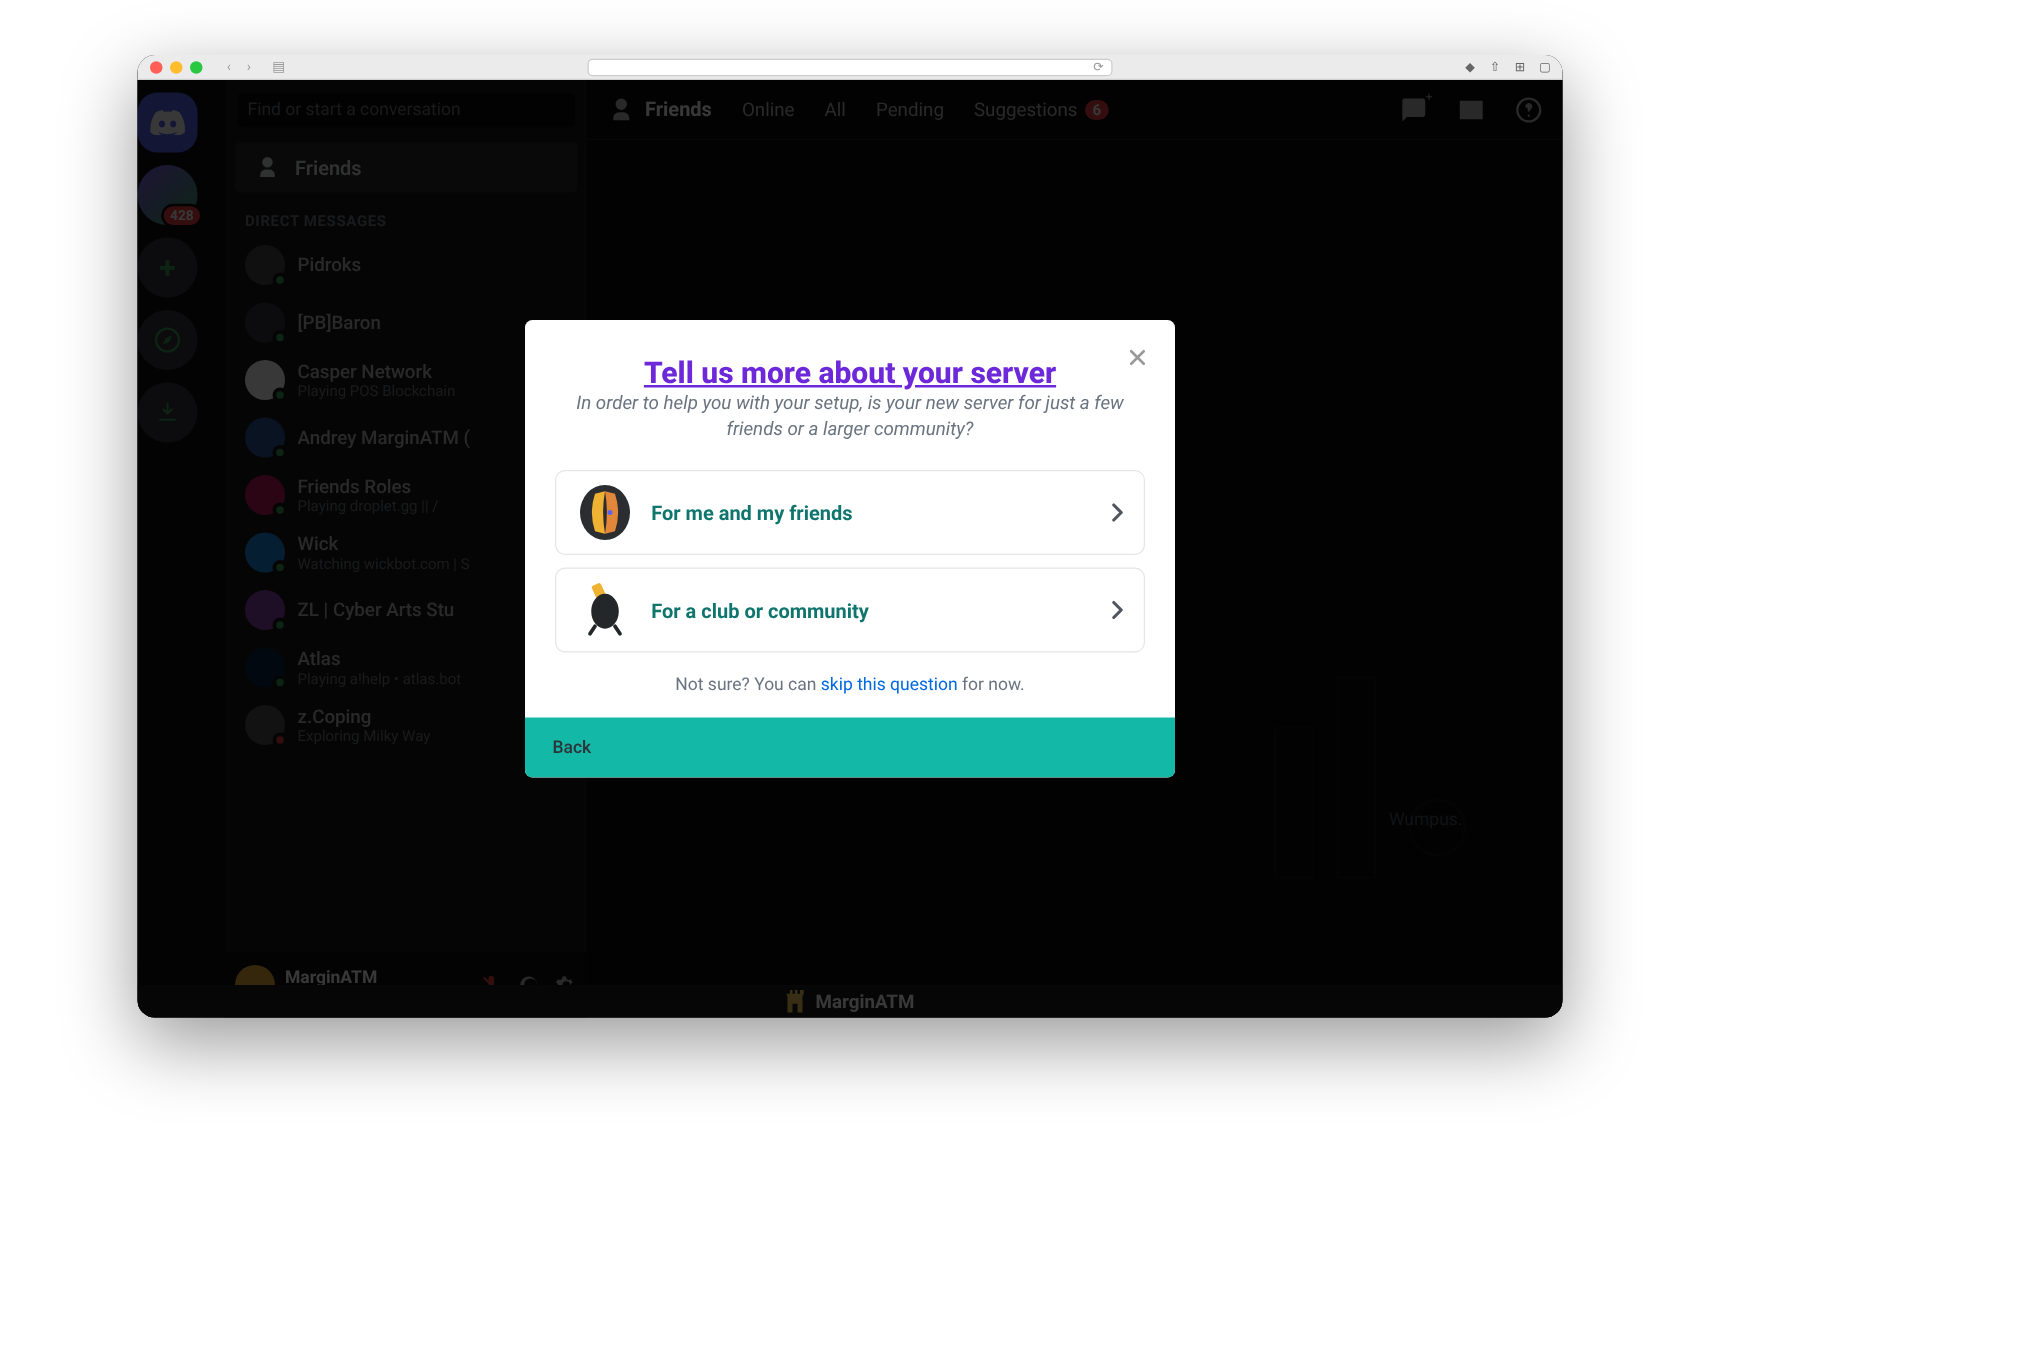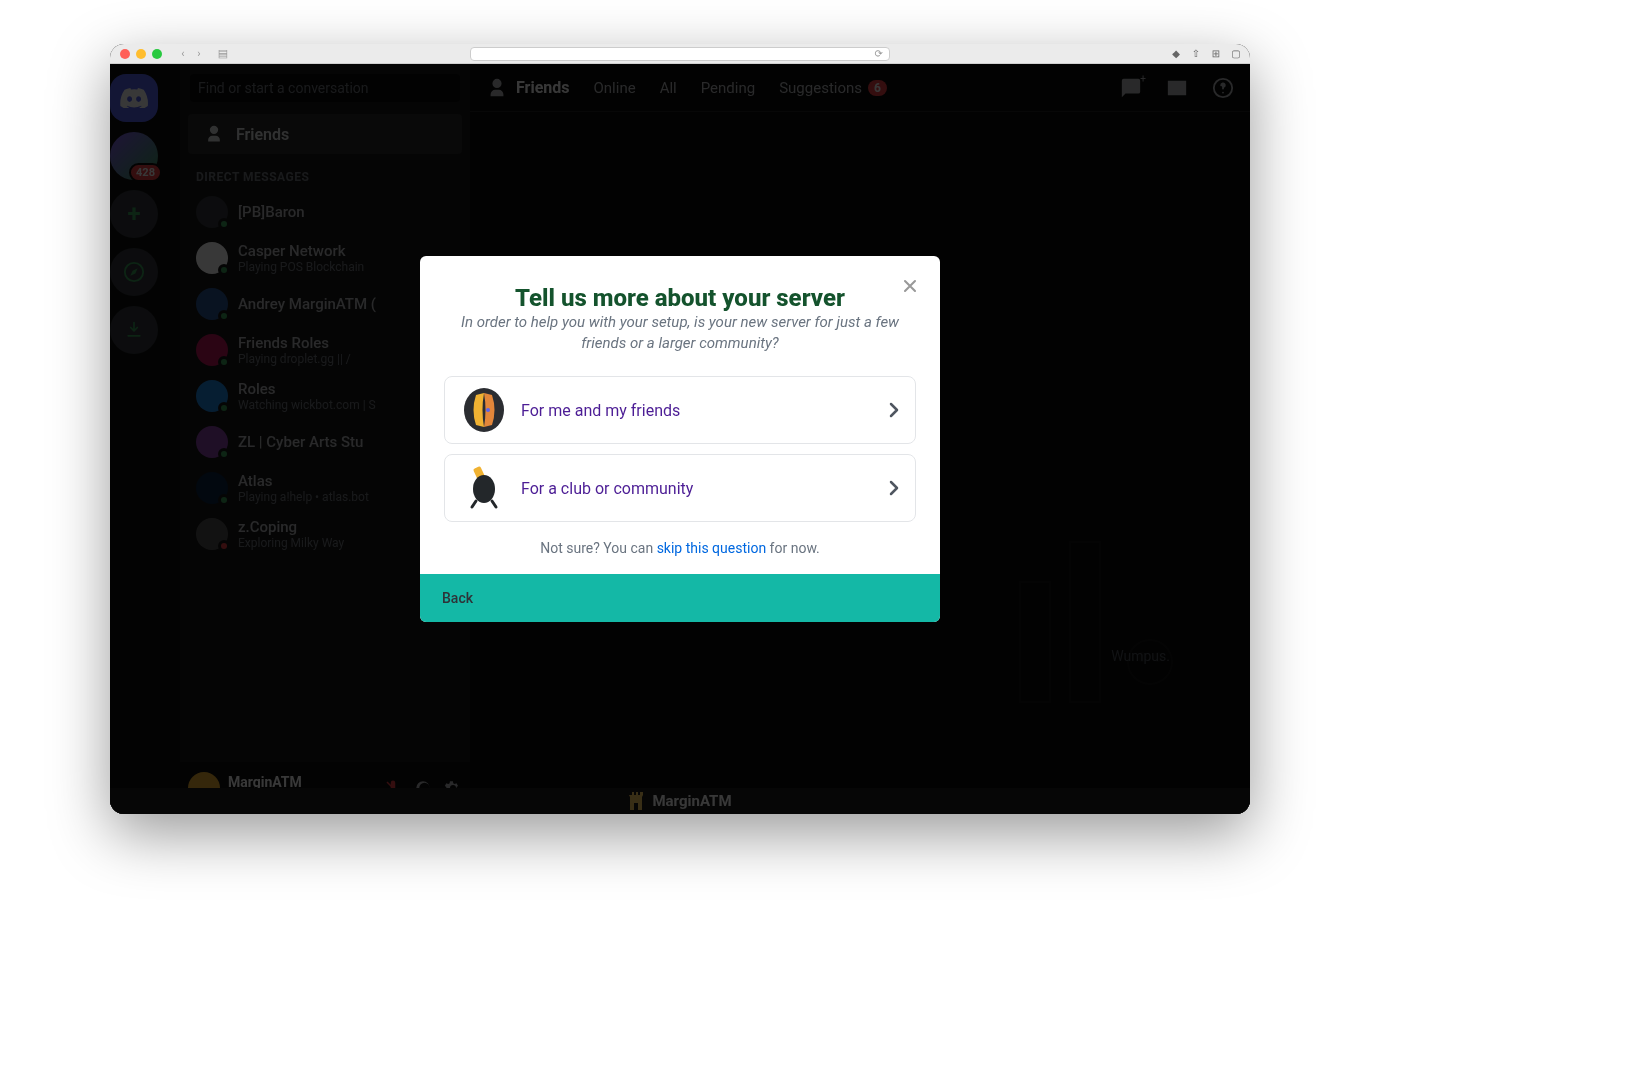--- a/index.html
+++ b/index.html
@@ -63,26 +63,26 @@
 .tb-icon { color:#b9bbbe; width:22px; height:22px; position:relative;}
 .tb-plus { position:absolute; top:-4px; right:-4px; font-size:10px;}
 
 .empty-area { flex:1; position:relative;}
 .wumpus-text { position:absolute; right:80px; bottom:150px; color:#4f545c; font-size:14px;}
 
 .modal-overlay { position:absolute; inset:0; z-index:100; display:flex; align-items:center; justify-content:center; }
 .modal { width: 520px; background:#fff; border-radius:6px; position:relative; overflow:hidden; }
 .modal-close { position:absolute; top:18px; right:18px; width:24px; height:24px; color:#999; cursor:pointer; font-size:22px; display:flex; align-items:center; justify-content:center;}
 .modal-body { padding: 28px 24px 18px; text-align:center;}
-.modal-title { font-size:24px; font-weight:800; color:#14532d; }
+.modal-title { font-size:24px; font-weight:800; color:#6d28d9; text-decoration:underline;}
 .modal-desc { color:#6a7480; font-size:15px; line-height:1.4; padding:0 12px;font-style:italic;}
 .option-list { margin-top:22px; display:flex; flex-direction:column; gap:10px;}
 .option { border:1px solid #e3e5e8; border-radius:8px; display:flex; align-items:center; padding:10px 16px; gap:14px; cursor:pointer; text-align:left;}
 .opt-icon { width:46px; height:46px; border-radius:50%; display:flex; align-items:center; justify-content:center; flex-shrink:0;}
-.opt-label { flex:1; font-weight:400; color:#4c1d95; font-size:16px;}
+.opt-label { flex:1; font-weight:700; color:#0f766e; font-size:16px;}
 .opt-chevron { color:#4f5660; font-size:18px;}
 .skip-row { margin-top:18px; color:#6a7480; font-size:14px;}
 .skip-link { color:#0068e0; cursor:pointer;}
 .modal-footer { background:#14b8a6; padding:16px 22px; text-align:left;}
 .back-btn { color:#2e3338; font-size:14px; font-weight:500; cursor:pointer;}
 
 .notch { position:absolute; bottom:0; left:50%; transform:translateX(-50%); height:26px; background:#1e1e1e; display:flex; align-items:center; justify-content:center; gap:8px; color:#ffd166; font-weight:700; font-size:15px; width:100%;}
 .notch-icon { width:16px; height:20px;}
 
 .decorations { position:absolute; right:60px; top:350px; width:180px; height:280px; opacity:0.15;}
@@ -145,20 +145,28 @@
       <div class="search-box">Find or start a conversation</div>
       <div class="friends-row">
         <svg class="friends-icon" viewBox="0 0 24 24">
             <path fill="#dcddde" d="M12 12a5 5 0 1 0 0-10 5 5 0 0 0 0 10zm7 9v-2a5 5 0 0 0-5-5h-4a5 5 0 0 0-5 5v2"></path>
           </svg>
         <span>Friends</span>
       </div>
       <div class="section-header">DIRECT MESSAGES</div>
       <div class="dm-list">
         <div class="dm-item">
+            <div class="dm-avatar">
+              <div class="dm-status-dot"></div>
+            </div>
+            <div class="dm-text">
+              <div class="dm-name">Pidroks</div>
+            </div>
+          </div>
+        <div class="dm-item">
             <div class="dm-avatar" style="background:#36393f;">
               <div class="dm-status-dot"></div>
             </div>
             <div class="dm-text">
               <div class="dm-name">[PB]Baron</div>
             </div>
           </div>
         <div class="dm-item">
             <div class="dm-avatar" style="background:#fff;">
               <div class="dm-status-dot"></div>
@@ -183,21 +191,21 @@
             <div class="dm-text">
               <div class="dm-name">Friends Roles</div>
               <div class="dm-activity">Playing droplet.gg || /</div>
             </div>
           </div>
         <div class="dm-item">
             <div class="dm-avatar" style="background:#1e88e5;">
               <div class="dm-status-dot"></div>
             </div>
             <div class="dm-text">
-              <div class="dm-name">Roles</div>
+              <div class="dm-name">Wick</div>
               <div class="dm-activity">Watching wickbot.com | S</div>
             </div>
           </div>
         <div class="dm-item">
             <div class="dm-avatar" style="background:#8e44ad;">
               <div class="dm-status-dot"></div>
             </div>
             <div class="dm-text">
               <div class="dm-name">ZL | Cyber Arts Stu</div>
             </div>

